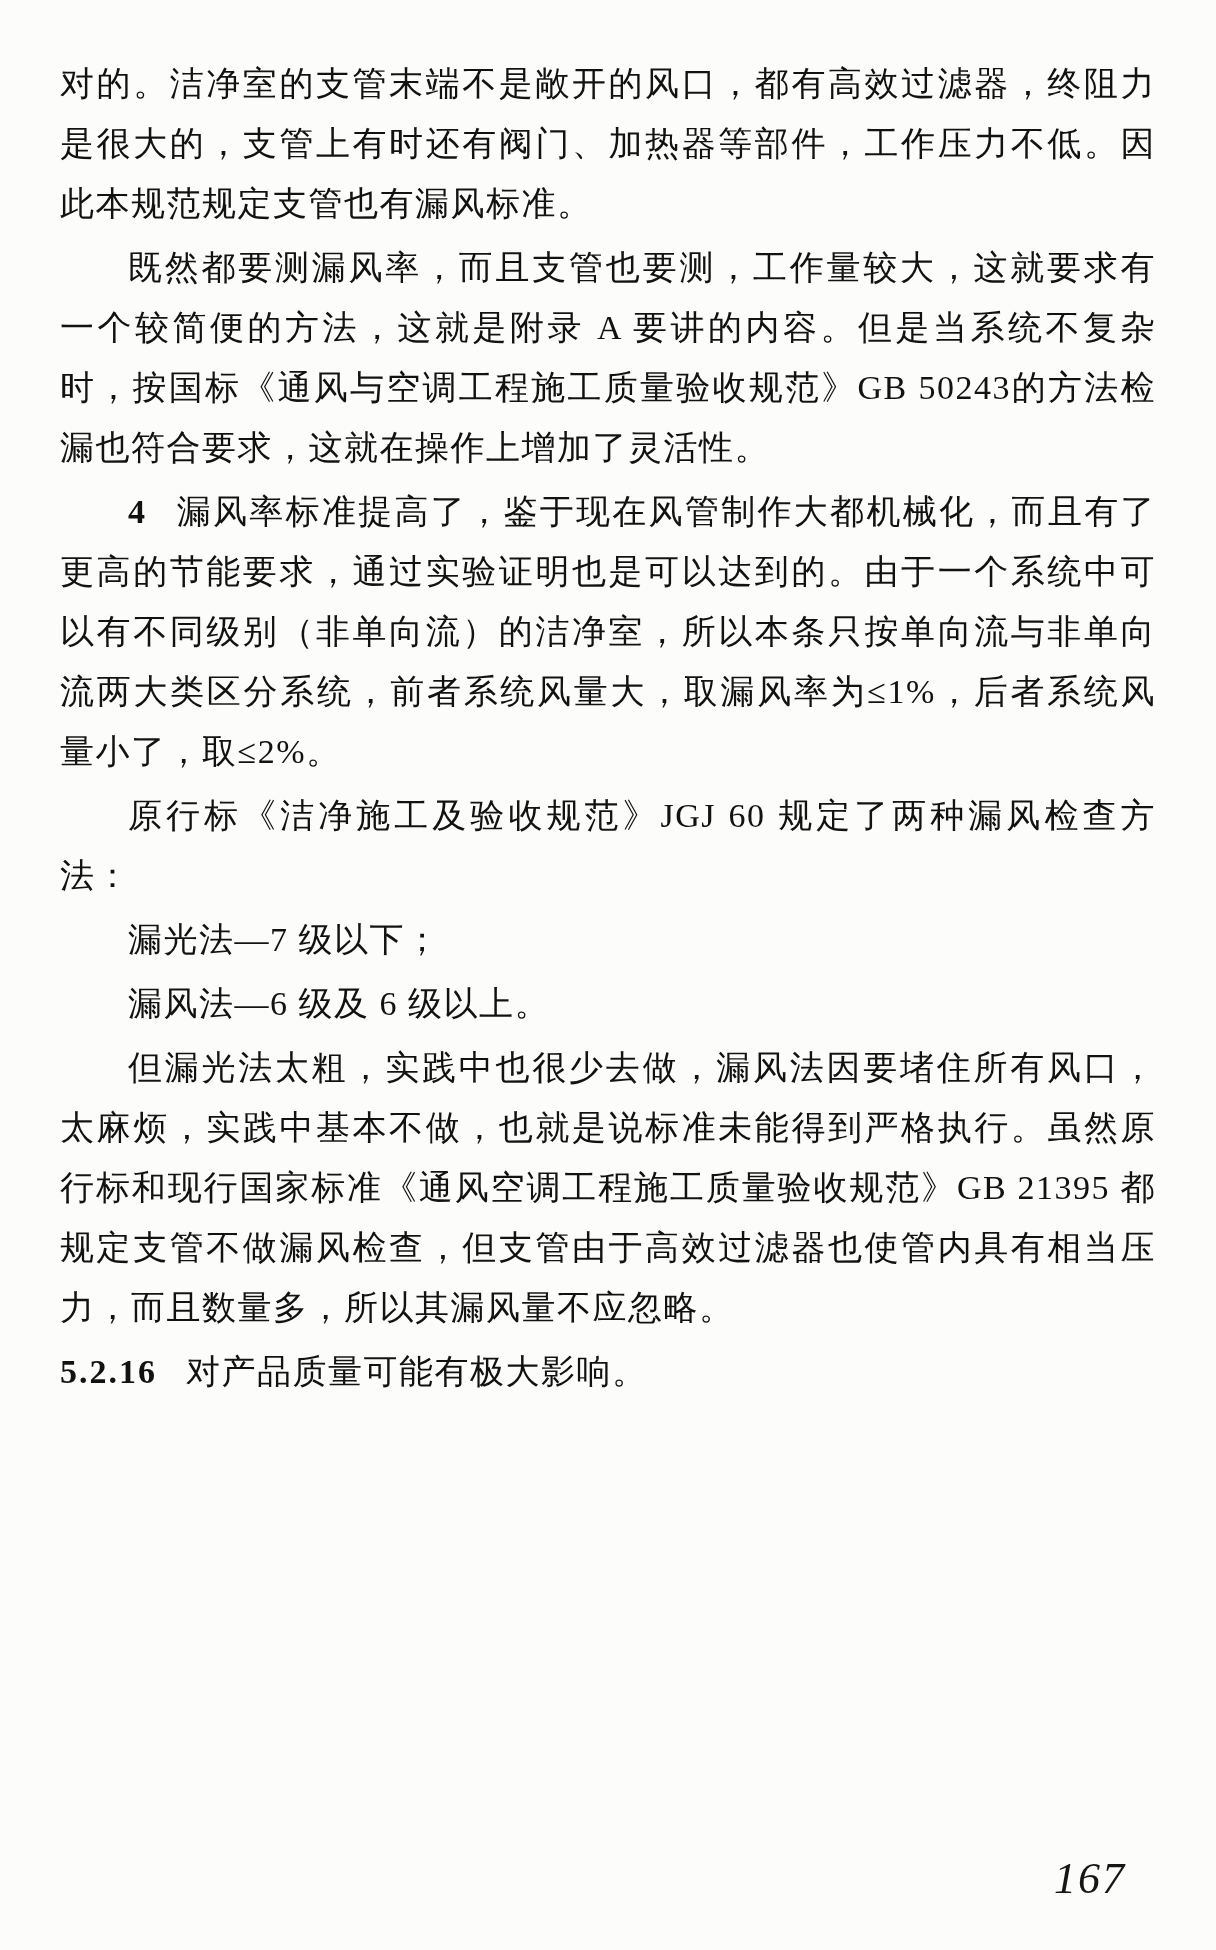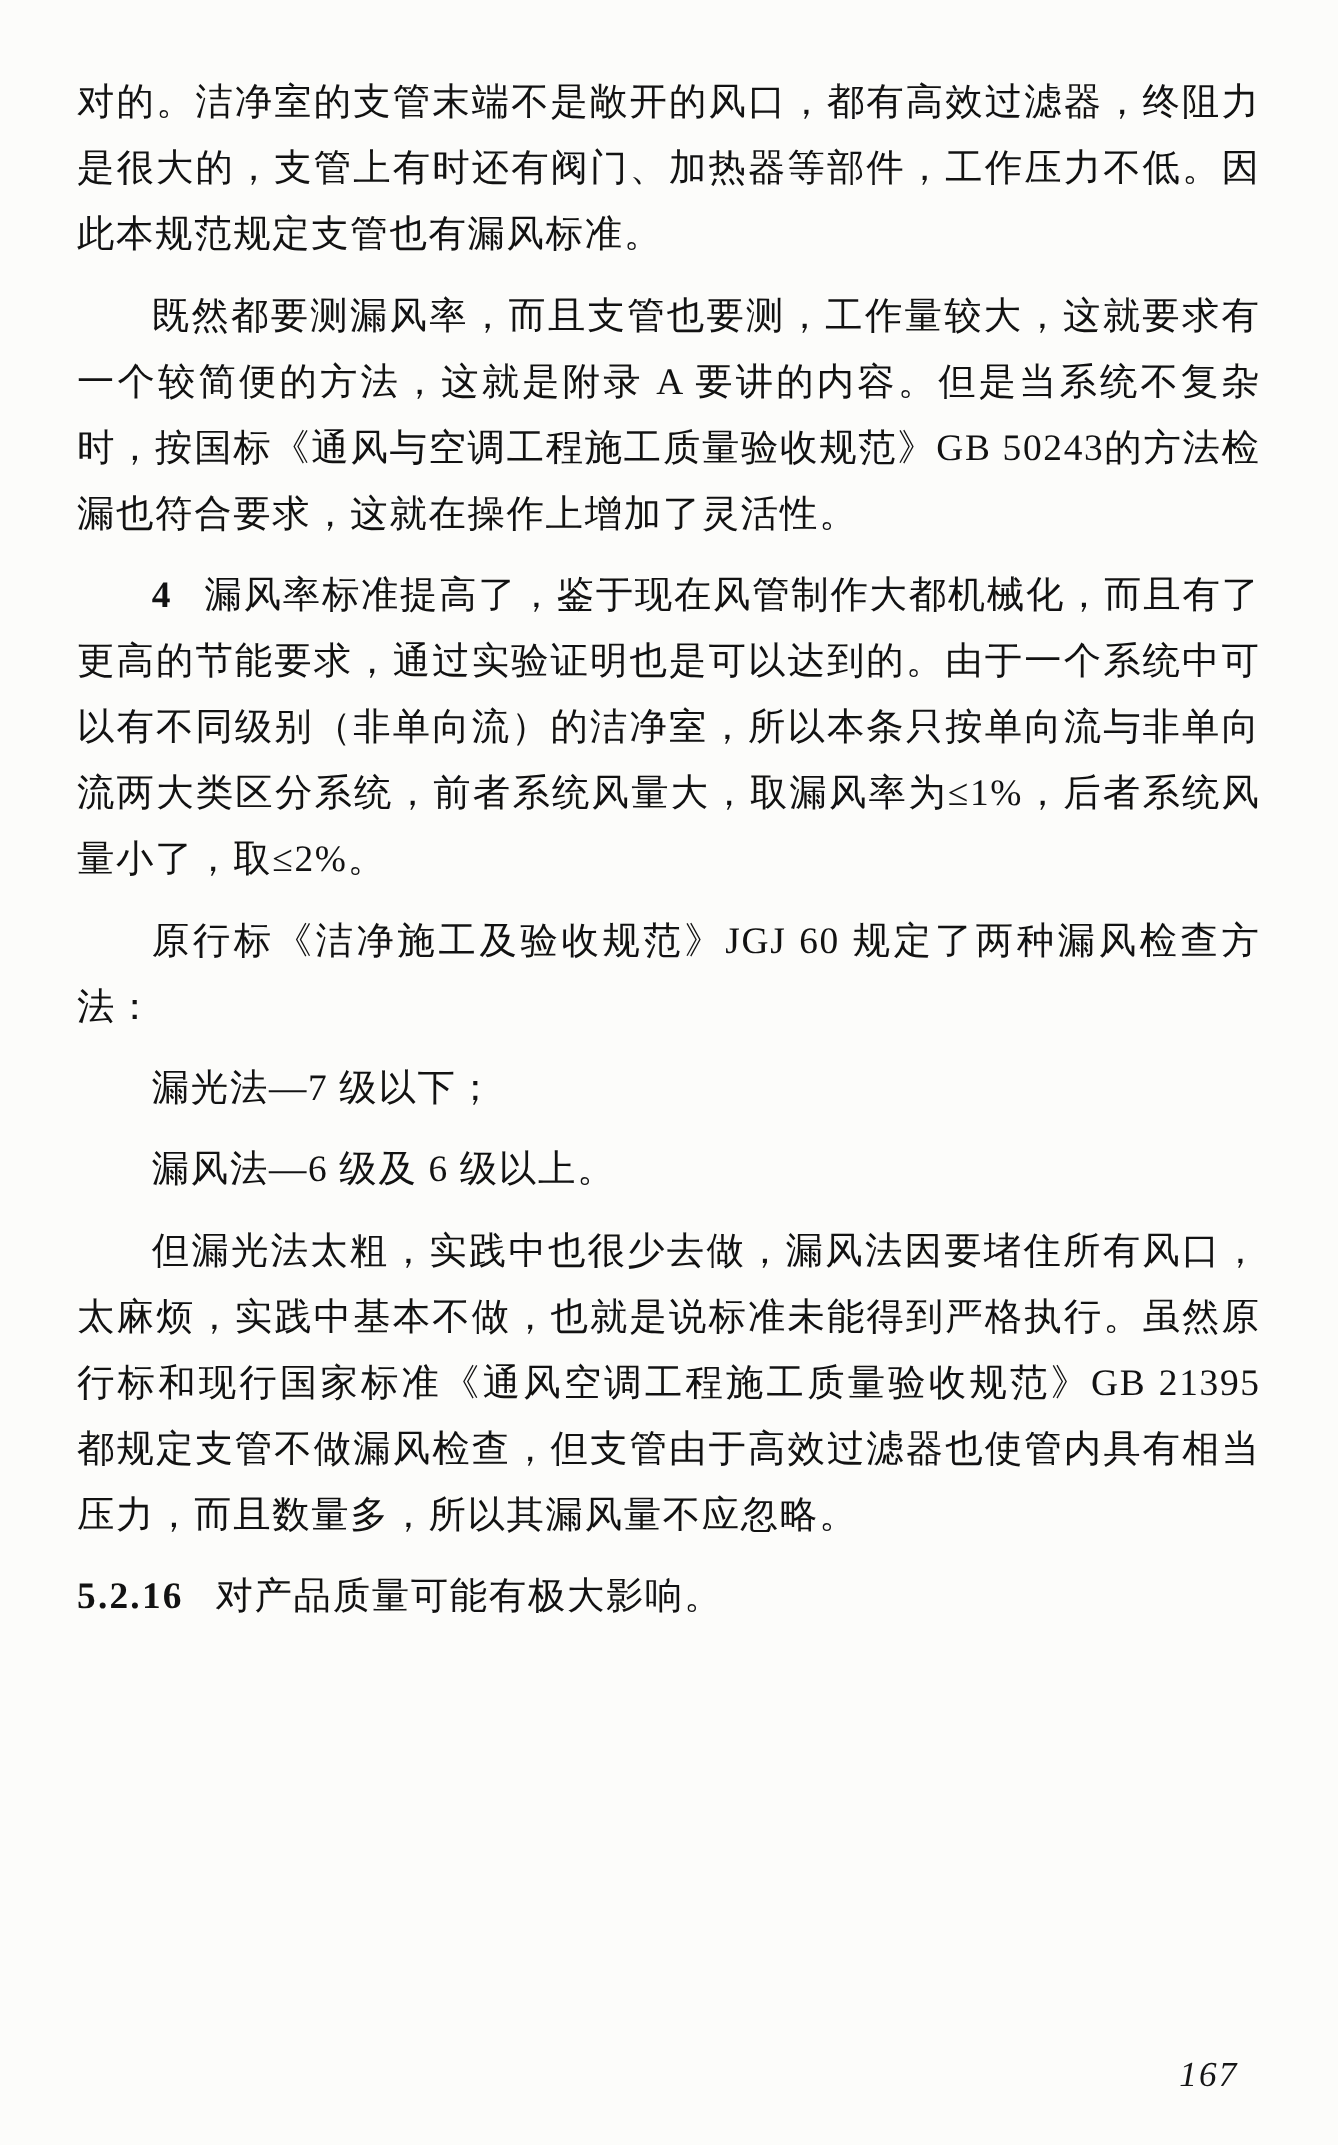--- a/index.html
+++ b/index.html
@@ -15,41 +15,41 @@
     background: #fcfcfa;
     color: #121212;
     font-family: "Liberation Serif", "DejaVu Serif", serif;
     padding: 50px 56px 0 56px;
     overflow: hidden;
   }
   .text-block {
     width: 1104px;
   }
   .para {
-    margin: 14px;
+    margin: 4px;
     font-size: 34px;
     line-height: 60px;
     text-align: justify;
     letter-spacing: 1.5px;
     word-break: break-all;
   }
   .para.indent {
     text-indent: 2em;
   }
   .num {
     font-weight: bold;
     margin-right: 0.85em;
     letter-spacing: 2px;
     font-family: "Liberation Serif", "DejaVu Serif", serif;
   }
   .pageno {
     position: absolute;
     right: 90px;
     bottom: 46px;
-    font-size: 32px;
+    font-size: 44px;
     font-style: italic;
     letter-spacing: 2px;
     color: #161616;
   }
 </style>
 </head>
 <body>
 
 <div class="page">
   <div class="text-block">

